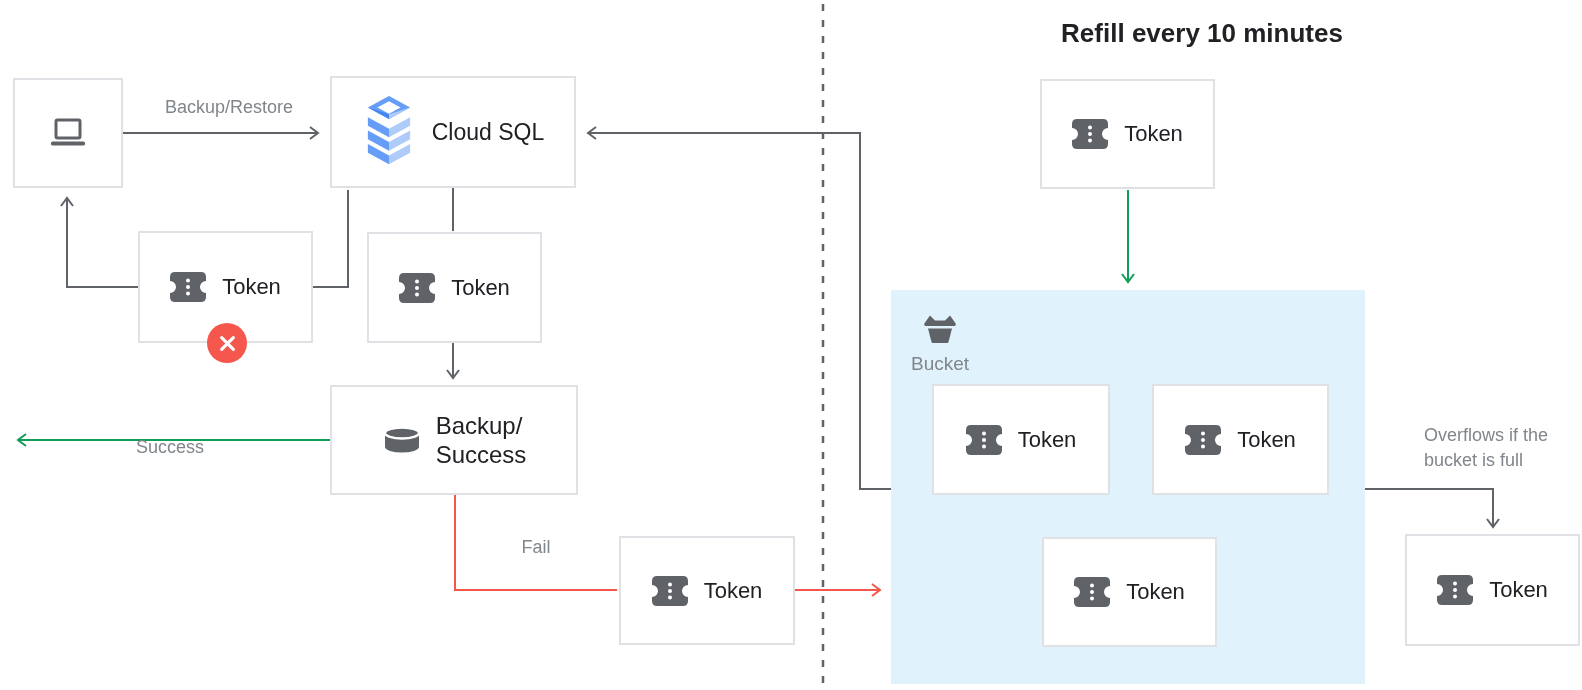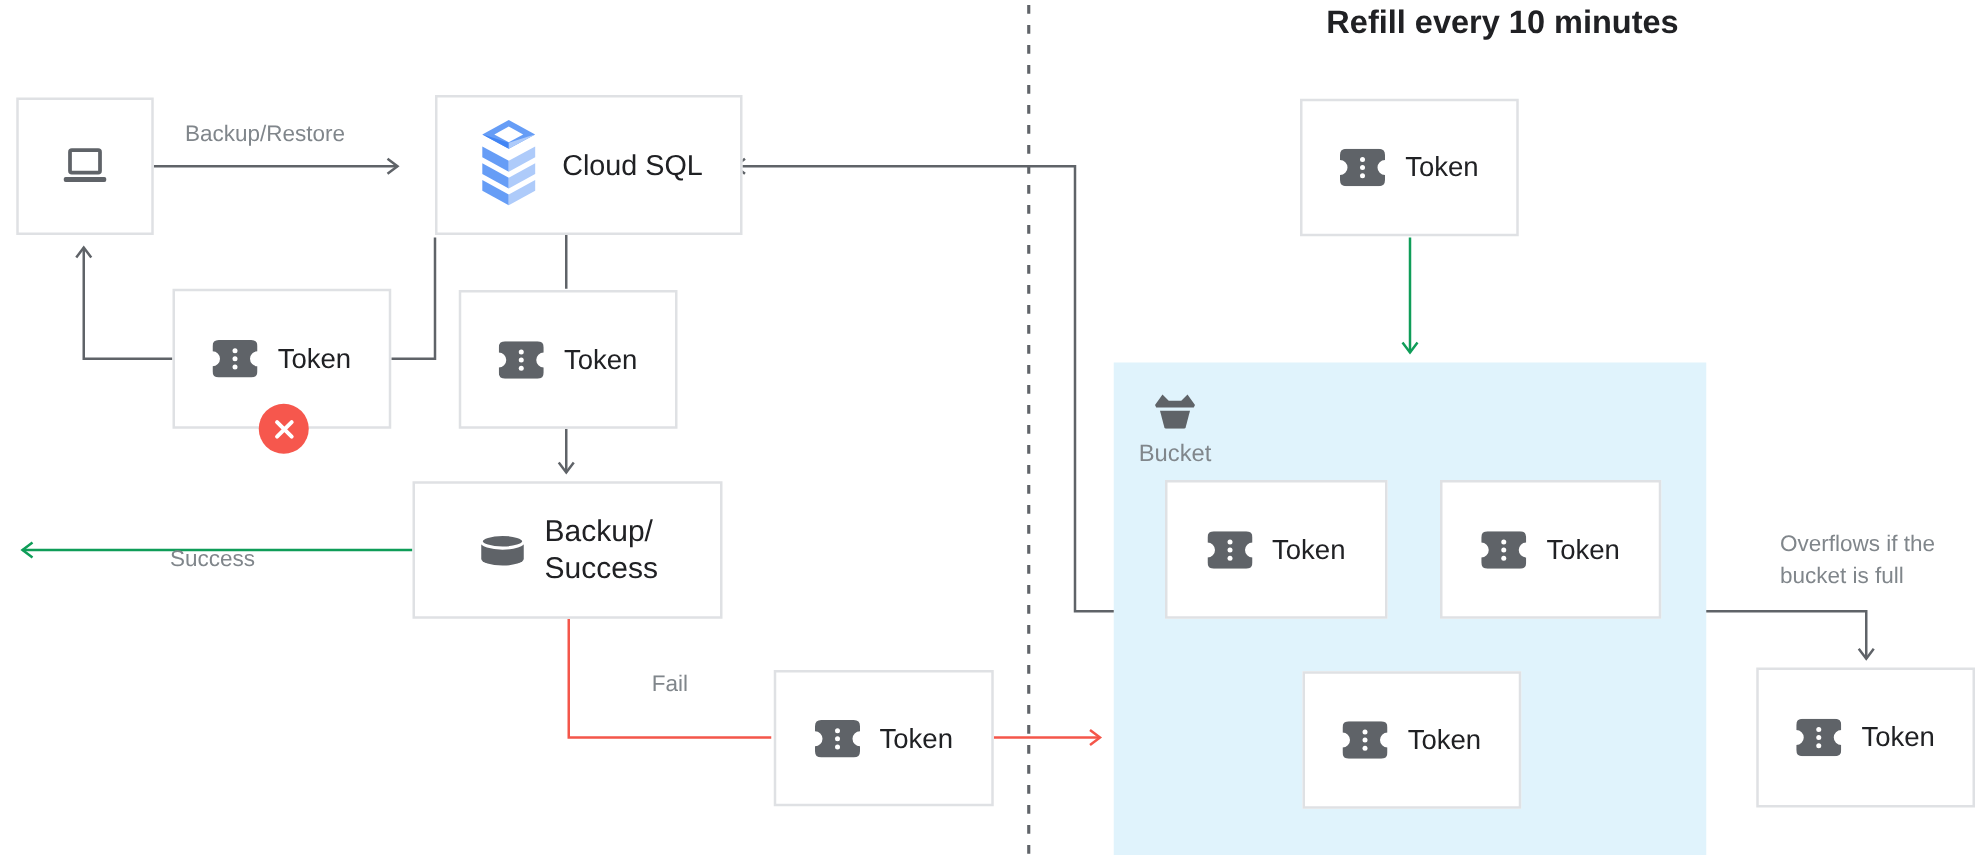--- a/index.html
+++ b/index.html
@@ -107,38 +107,38 @@
     <path d="M891 489 H860 V133 H588" fill="none" stroke="#5f6368" stroke-width="2" marker-end="url(#arrow-gray)"></path>
     <path d="M1365 489 H1493 V527" fill="none" stroke="#5f6368" stroke-width="2" marker-end="url(#arrow-gray)"></path>
 
     <path d="M330 440 H18" fill="none" stroke="#0f9d58" stroke-width="2" marker-end="url(#arrow-green)"></path>
     <path d="M1128 190 V282" fill="none" stroke="#0f9d58" stroke-width="2" marker-end="url(#arrow-green)"></path>
 
     <path d="M455 495 V590 H617" fill="none" stroke="#f4564a" stroke-width="2"></path>
     <path d="M795 590 H880" fill="none" stroke="#f4564a" stroke-width="2" marker-end="url(#arrow-red)"></path>
   </svg>
 
-  <div class="diagram-title" style="left:1002px; top:2px; width:400px;">Refill every 10 minutes</div>
-
-  <div class="gray-label centered" style="left:127px; top:97px; width:170px;text-align:center;">Backup/Restore</div>
+  <div class="diagram-title" style="left:1002px; top:18px; width:400px;">Refill every 10 minutes</div>
+
+  <div class="gray-label centered" style="left:144px; top:97px; width:170px;text-align:center;">Backup/Restore</div>
   <div class="gray-label centered" style="left:100px; top:400px; width:140px;margin-top:37px;">Success</div>
   <div class="gray-label centered" style="left:494px; top:537px; width:84px;">Fail</div>
   <div class="gray-label" style="left:1424px; top:423px; width:160px; line-height:25px;">
     <div>Overflows if the</div>
     <div>bucket is full</div>
   </div>
 
   <div class="node-box" style="left:13px; top:78px; width:110px; height:110px;">
     <svg width="38" height="32" viewBox="0 0 38 32">
       <rect x="7" y="3" width="24" height="18" rx="1.5" fill="none" stroke="#5f6368" stroke-width="3"></rect>
       <rect x="2" y="24.5" width="34" height="4" rx="1.5" fill="#5f6368"></rect>
     </svg>
   </div>
 
-  <div class="node-box" style="left:348px; top:76px; width:246px; height:112px;">
+  <div class="node-box" style="left:330px; top:76px; width:246px; height:112px;">
     <svg width="54" height="73" viewBox="0 0 56 76">
       <polygon points="6,22 28,34 28,43 6,31" fill="#669df6"></polygon>
       <polygon points="28,34 50,22 50,31 28,43" fill="#aecbfa"></polygon>
       <polygon points="6,36 28,48 28,57 6,45" fill="#669df6"></polygon>
       <polygon points="28,48 50,36 50,45 28,57" fill="#aecbfa"></polygon>
       <polygon points="6,50 28,62 28,71 6,59" fill="#669df6"></polygon>
       <polygon points="28,62 50,50 50,59 28,71" fill="#aecbfa"></polygon>
       <polygon points="28,0 50,12 28,24 6,12" fill="#669df6"></polygon>
       <polygon points="6,12 28,24 28,19 11,13.5" fill="#4285f4"></polygon>
       <polygon points="50,12 28,24 28,19 45,13.5" fill="#aecbfa"></polygon>

